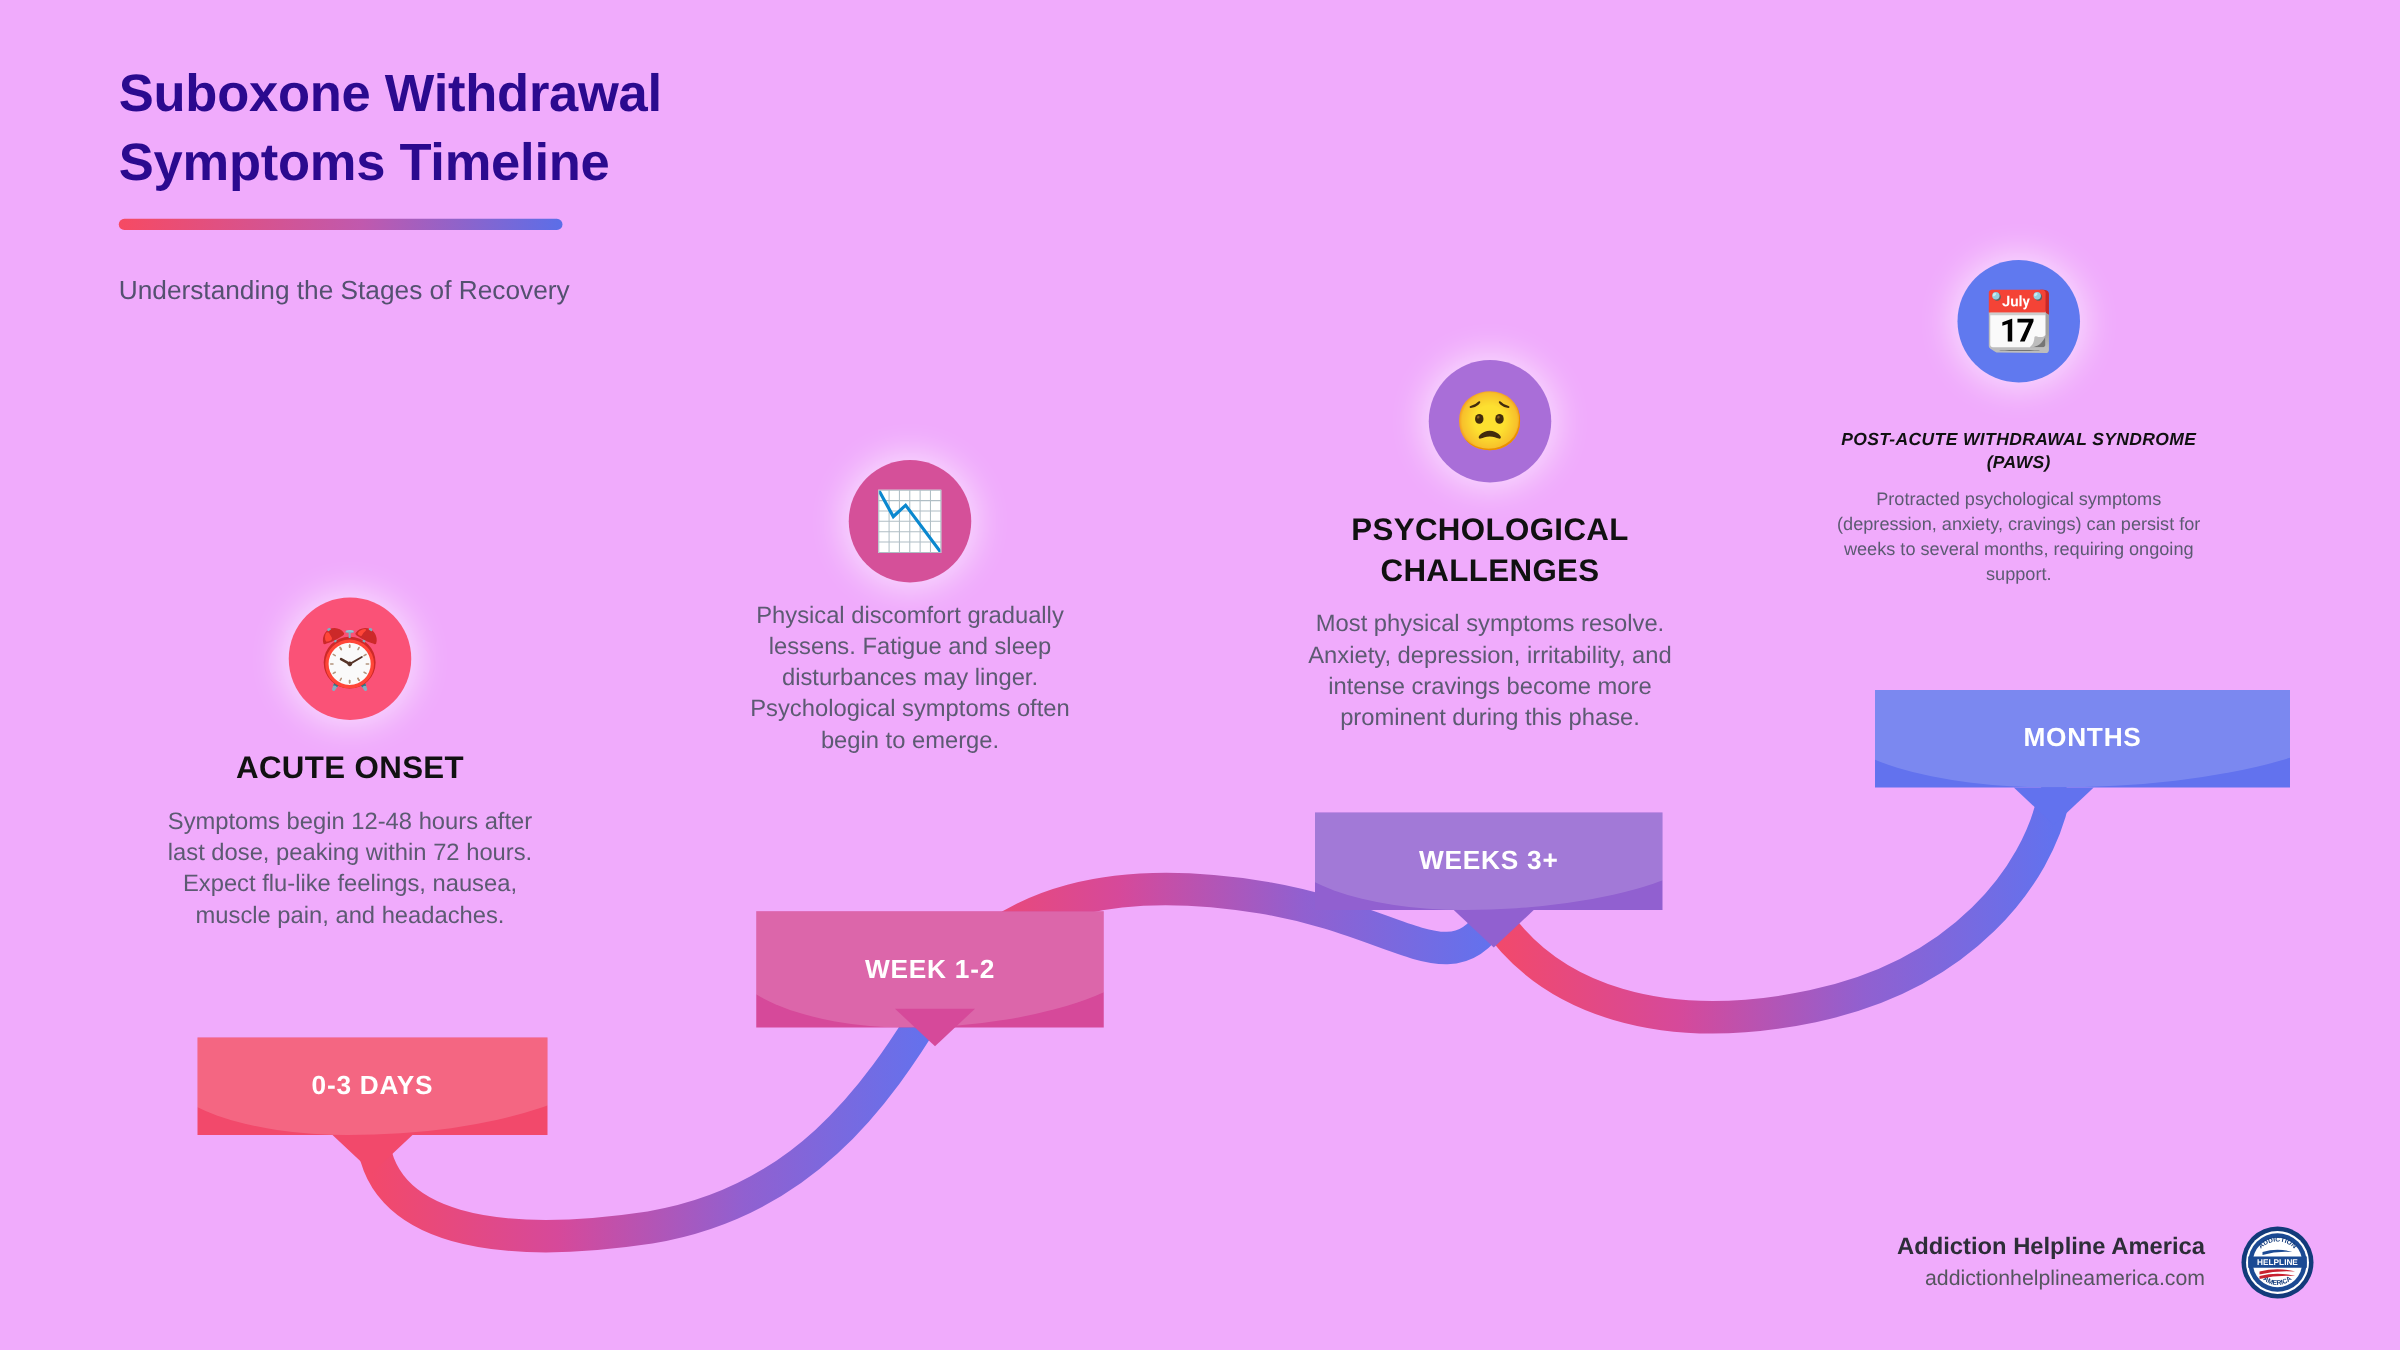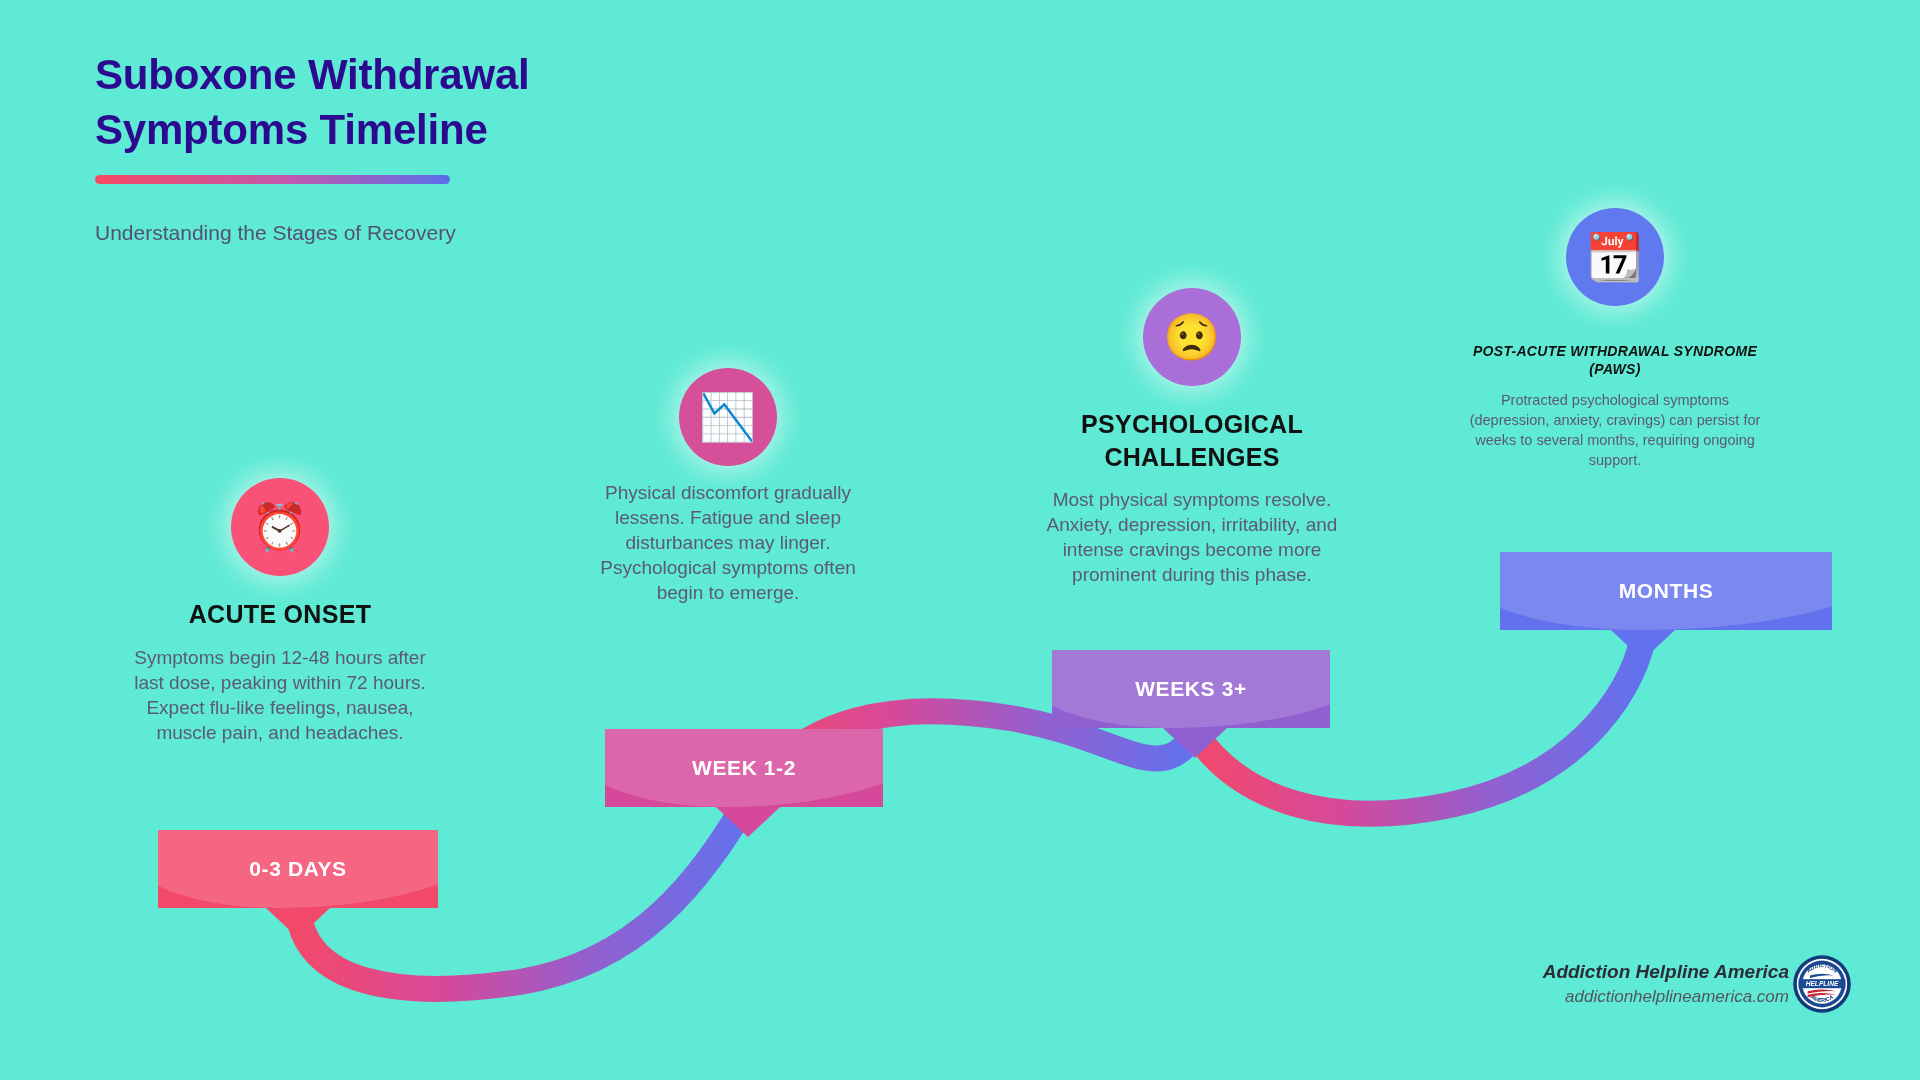--- a/index.html
+++ b/index.html
@@ -15,21 +15,21 @@
     overflow: hidden;
     font-family: "Liberation Sans", sans-serif;
     -webkit-font-smoothing: antialiased;
   }
 
   #canvas {
     position: absolute;
     left: 0; top: 0;
     width: 1920px;
     height: 1080px;
-    background: #5eead4;
+    background: #f0abfc;
   }
 
   
   .header {
     position: absolute;
     left: 95px;
     top: 48px;
     width: 700px;
   }
   .title {
@@ -127,25 +127,24 @@
     position: absolute;
     width: 0; height: 0;
     border-left: 32px solid transparent;
     border-right: 32px solid transparent;
   }
 
   
   .footer {
     position: absolute;
     right: 68px;
-    bottom: 66px;
+    bottom: 40px;
     display: flex;
     align-items: center;
-    gap: 3px;
-    font-style: italic;
+    gap: 28px;
   }
   .footer-text { text-align: right; }
   .footer-brand {
     font-size: 19px;
     font-weight: bold;
     color: #2d2d38;
     line-height: 1.45;
   }
   .footer-url {
     font-size: 17px;
@@ -194,21 +193,21 @@
   <div class="banner" style="left:158px; top:830px; width:280px; height:78px; background:#f2496b;">
     <span class="sheen"></span>
     <span class="label">0-3 DAYS</span>
   </div>
   <div class="banner-tail" style="left:266px; top:908px; border-top:30px solid #f2496b;"></div>
 
   <div class="stage" style="left:578px; top:368px; width:300px;">
     <div class="stage-icon" style="background:#d55099;">📉</div>
     <div class="stage-desc">Physical discomfort gradually lessens. Fatigue and sleep disturbances may linger. Psychological symptoms often begin to emerge.</div>
   </div>
-  <div class="banner" style="left:605px; top:729px; width:278px; height:78px; background:#d6499a;">
+  <div class="banner" style="left:605px; top:729px; width:278px; height:93px; background:#d6499a;">
     <span class="sheen"></span>
     <span class="label">WEEK 1-2</span>
   </div>
   <div class="banner-tail" style="left:716px; top:807px; border-top:30px solid #d6499a;"></div>
 
   <div class="stage" style="left:1042px; top:288px; width:300px;">
     <div class="stage-icon" style="background:#a96ed8;">😟</div>
     <div class="stage-title">PSYCHOLOGICAL CHALLENGES</div>
     <div class="stage-desc">Most physical symptoms resolve. Anxiety, depression, irritability, and intense cravings become more prominent during this phase.</div>
   </div>

